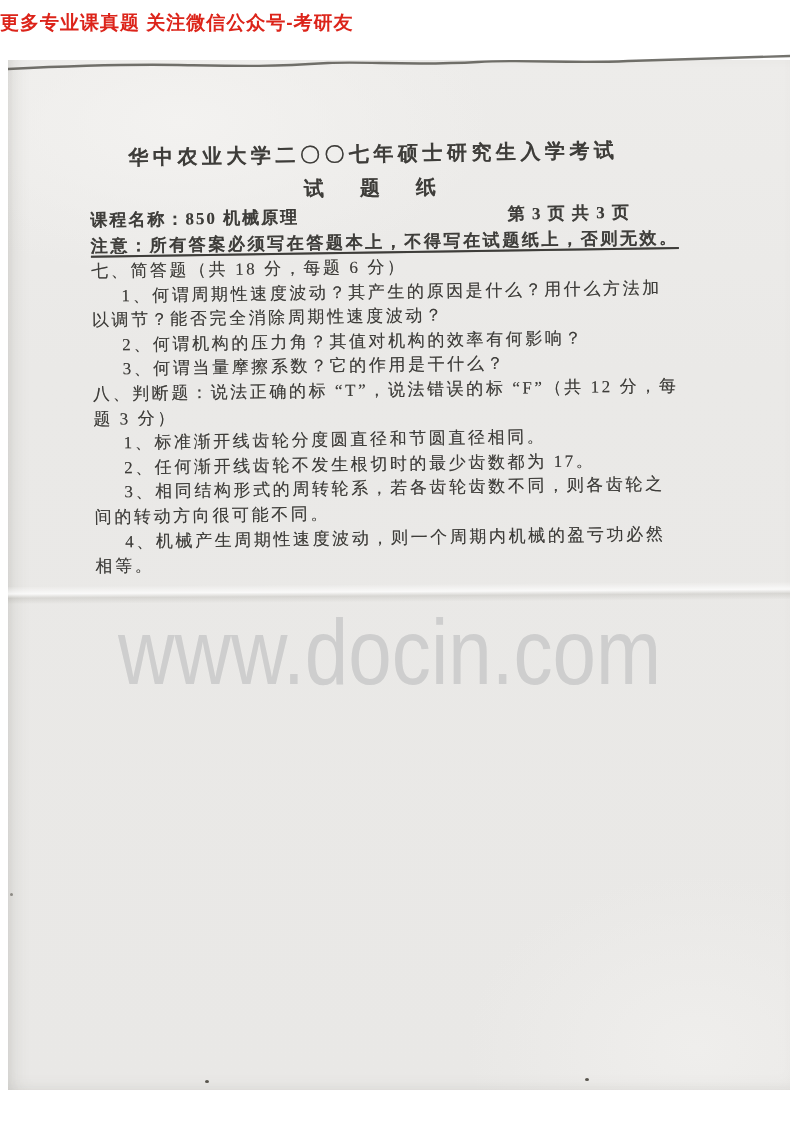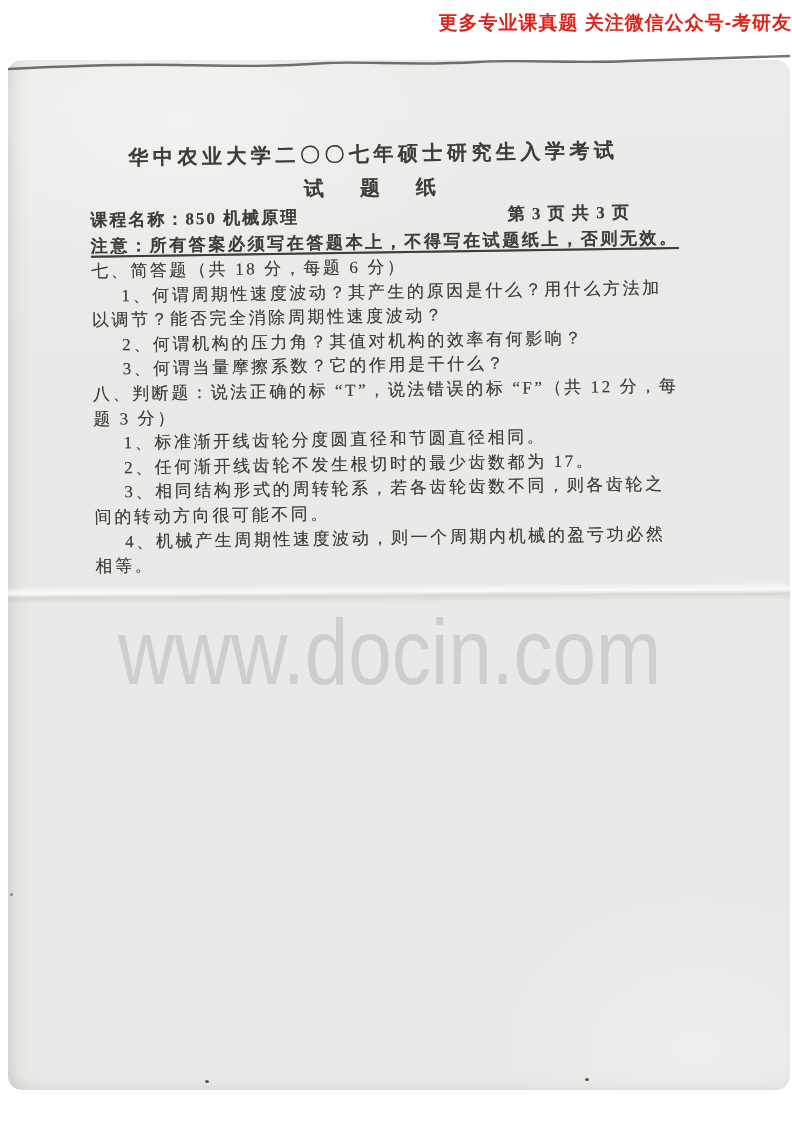--- a/index.html
+++ b/index.html
@@ -3,35 +3,34 @@
 <meta charset="utf-8">
 <style>
   html,body{margin:0;padding:0;}
   body{
     width:792px;height:1122px;position:relative;overflow:hidden;
     background:#ffffff;
     font-family:"Liberation Serif","DejaVu Serif",serif;
   }
   
   .banner{
-    position:absolute;top:10px;left:0;width:792px;text-align:right;
+    position:absolute;top:10px;left:0;width:792px;text-align:left;
     font-family:"Liberation Sans","DejaVu Sans",sans-serif;
     font-weight:bold;font-size:19px;letter-spacing:1px;color:#dc241a;
   }
   
   .paper{
     position:absolute;left:8px;top:60px;width:782px;height:1030px;
     background:
       radial-gradient(ellipse 520px 260px at 22% 6%, #f3f2f0 0%, rgba(243,242,240,0) 60%),
       radial-gradient(ellipse 420px 320px at 88% 96%, #efeeec 0%, rgba(239,238,236,0) 55%),
       linear-gradient(180deg, #edecea 0%, #eae9e7 30%, #e9e8e6 100%);
     box-shadow:
       inset 14px 0 22px -16px rgba(90,88,80,.28),
       inset 0 -10px 20px -14px rgba(120,118,110,.18);
-    border-radius: 14px;
   }
   .edge-svg{position:absolute;top:-6px;left:0;width:782px;height:24px;display:block;}
   
   .content{
     position:absolute;inset:0;
     transform:rotate(-0.85deg);transform-origin:0 0;
     color:#3e3d3a;
     text-shadow:0 0 .6px rgba(70,68,62,.55);
   }
   .title{

